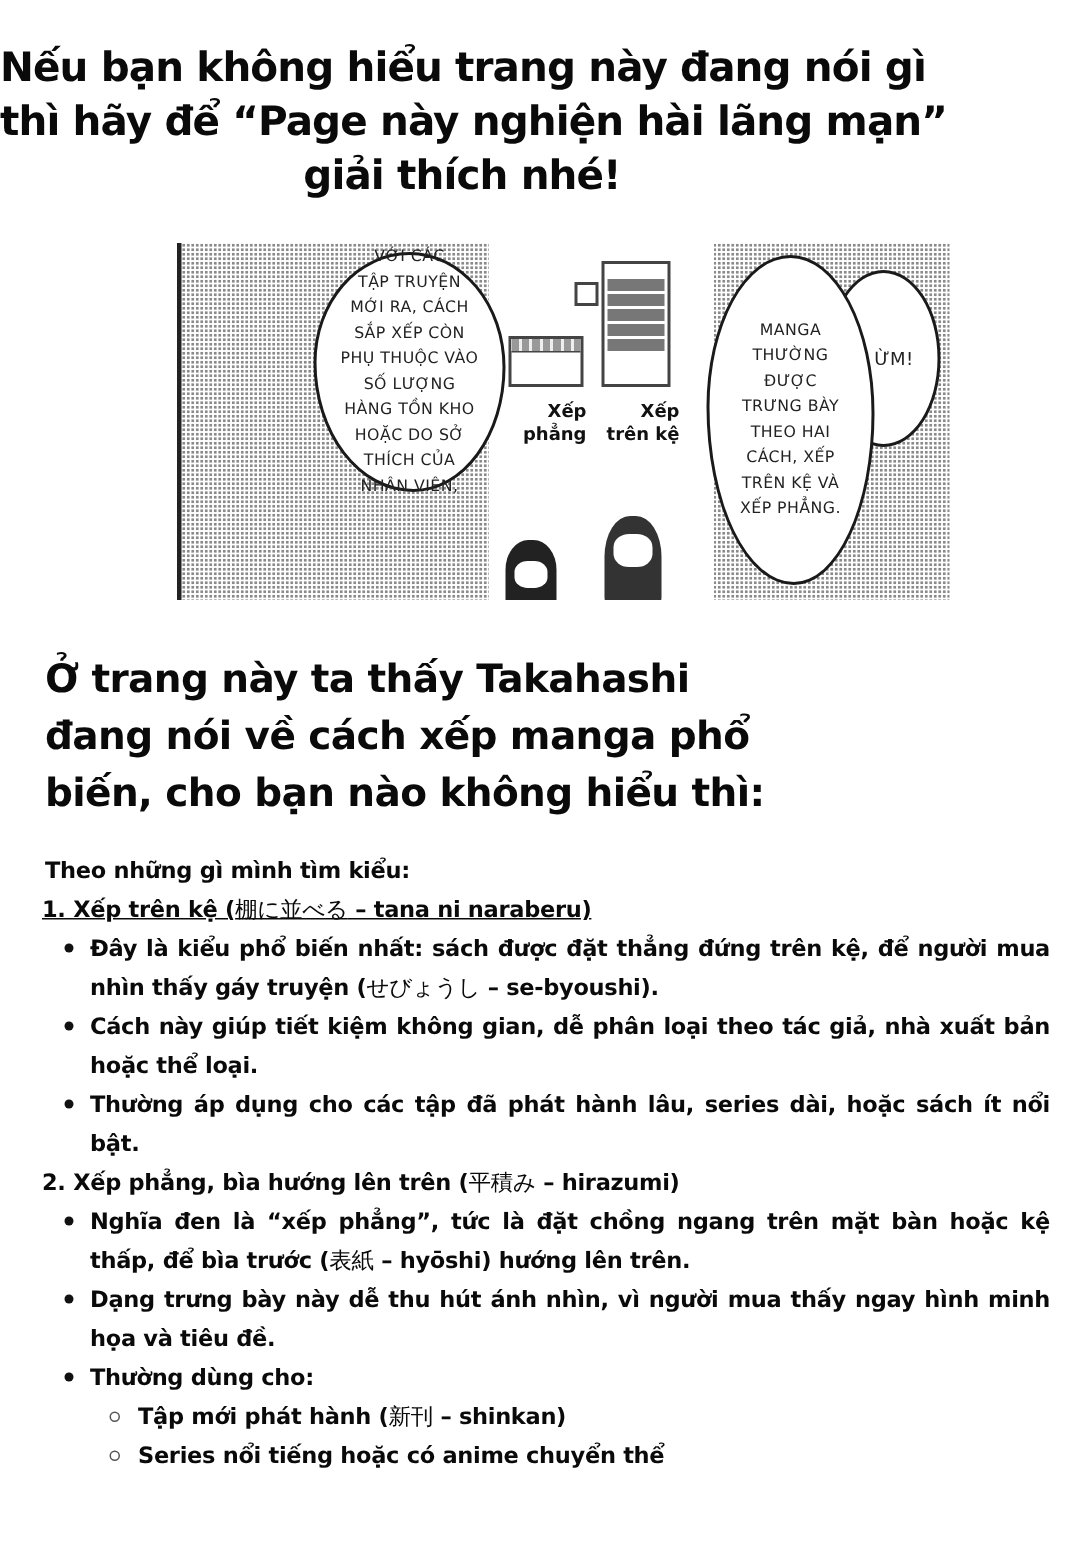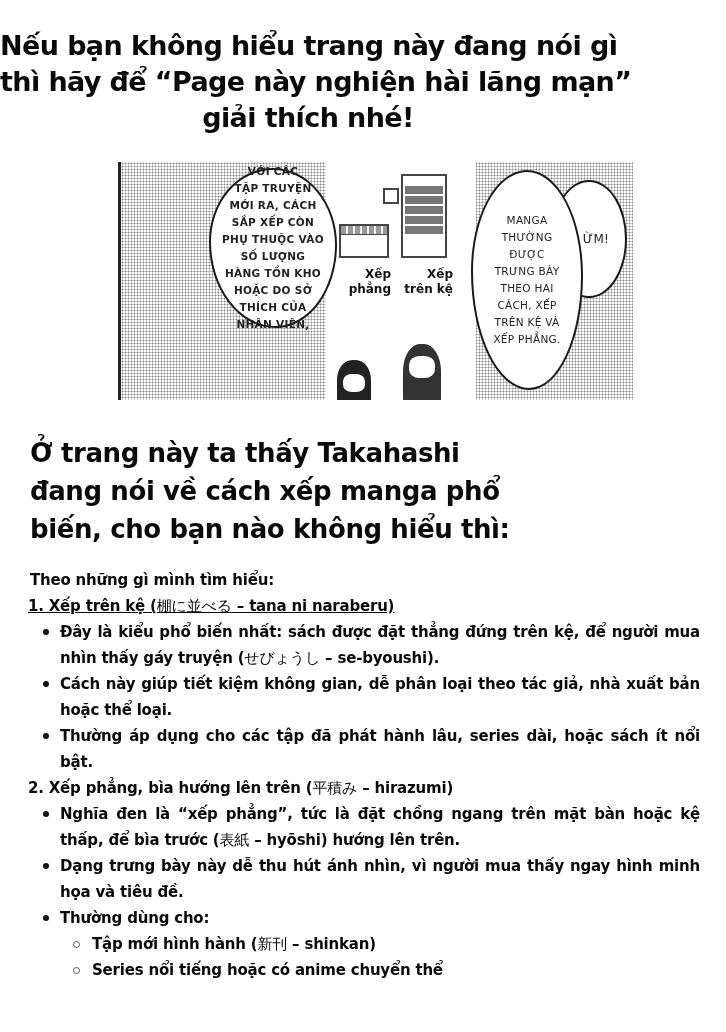--- a/index.html
+++ b/index.html
@@ -33,21 +33,21 @@
     }
     .bubble {
       position: absolute; background: #fff; border: 2.5px solid #1a1a1a;
       border-radius: 50% 50% 48% 52% / 46% 48% 52% 54%;
       display: flex; align-items: center; justify-content: center;
       text-align: center; font-size: 10.5px; line-height: 17px;
       text-transform: uppercase; letter-spacing: 0.3px; color: #222;
     }
     .bubble div { white-space: nowrap; }
     .b1 { left: -2px; top: 14px; width: 128px; height: 232px; padding-right: 6px; }
-    .b2 { left: 88px; top: 6px; width: 128px; height: 160px; font-weight: bold; }
+    .b2 { left: 88px; top: 6px; width: 128px; height: 160px; }
     .b3 { left: 350px; top: 8px; width: 112px; height: 220px; }
     .b3b { left: 430px; top: 18px; width: 76px; height: 118px; border-radius: 50%; }
     .shelf-flat {
       position: absolute; left: 218px; top: 62px; width: 50px; height: 34px;
       border: 2px solid #444; background: #fff;
     }
     .shelf-flat::before {
       content: ""; position: absolute; left: 0; right: 0; top: 0; height: 8px;
       background: repeating-linear-gradient(90deg,#999 0 5px,#eee 5px 7px);
       border-bottom: 1px solid #444;
@@ -165,21 +165,21 @@
   </div>
 </div>
 
 <div class="heading2">
   <div>Ở trang này ta thấy Takahashi</div>
   <div>đang nói về cách xếp manga phổ</div>
   <div>biến, cho bạn nào không hiểu thì:</div>
 </div>
 
 <div class="body">
-  <div class="line">Theo những gì mình tìm hiểu:</div>
+  <div class="line">Theo những gì mình tìm kiểu:</div>
 
   <div class="line" style="margin-left:-2px;text-decoration:underline;">
     <span>1. Xếp trên kệ (</span><span class="jp">棚に並べる</span><span> – tana ni naraberu)</span>
   </div>
   <div class="b-item">
     <span class="dot"></span>
     <span>Đây là kiểu phổ biến nhất: sách được đặt thẳng đứng trên kệ, để người mua nhìn thấy gáy truyện (</span><span class="jp">せびょうし</span><span> – se-byoushi).</span>
   </div>
   <div class="b-item">
     <span class="dot"></span>
@@ -200,19 +200,19 @@
   <div class="b-item">
     <span class="dot"></span>
     <span>Dạng trưng bày này dễ thu hút ánh nhìn, vì người mua thấy ngay hình minh họa và tiêu đề.</span>
   </div>
   <div class="b-item">
     <span class="dot"></span>
     <span>Thường dùng cho:</span>
   </div>
   <div class="sub-item">
     <span class="ring"></span>
-    <span>Tập mới hình hành (</span><span class="jp">新刊</span><span> – shinkan)</span>
+    <span>Tập mới phát hành (</span><span class="jp">新刊</span><span> – shinkan)</span>
   </div>
   <div class="sub-item">
     <span class="ring"></span>
     <span>Series nổi tiếng hoặc có anime chuyển thể</span>
   </div>
 </div>
 
 </body></html>

